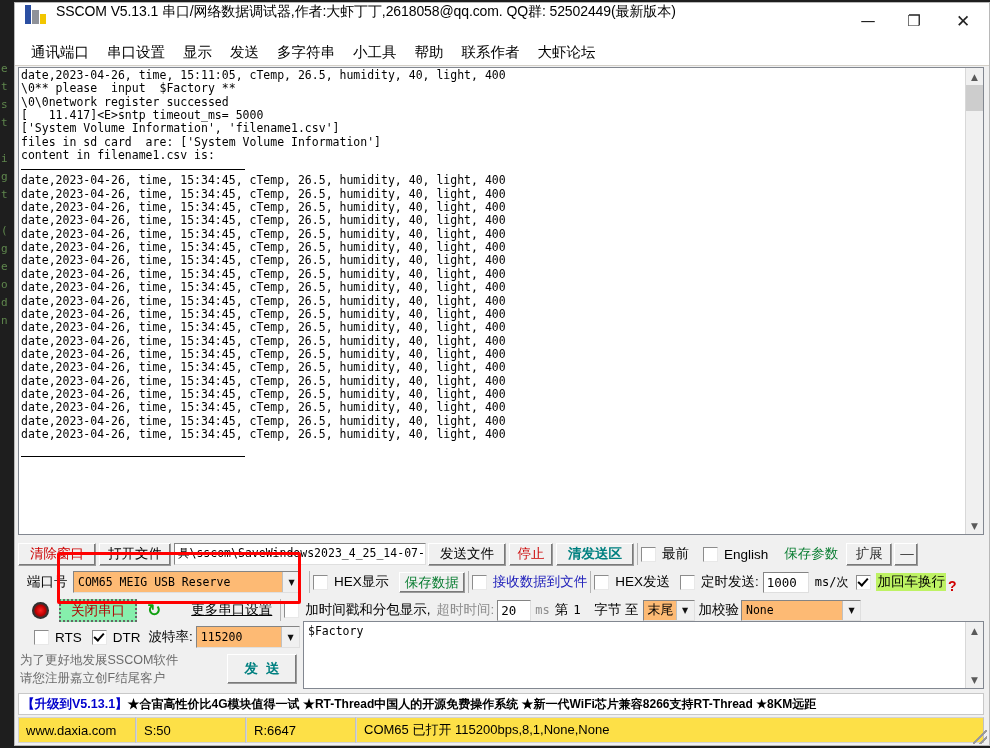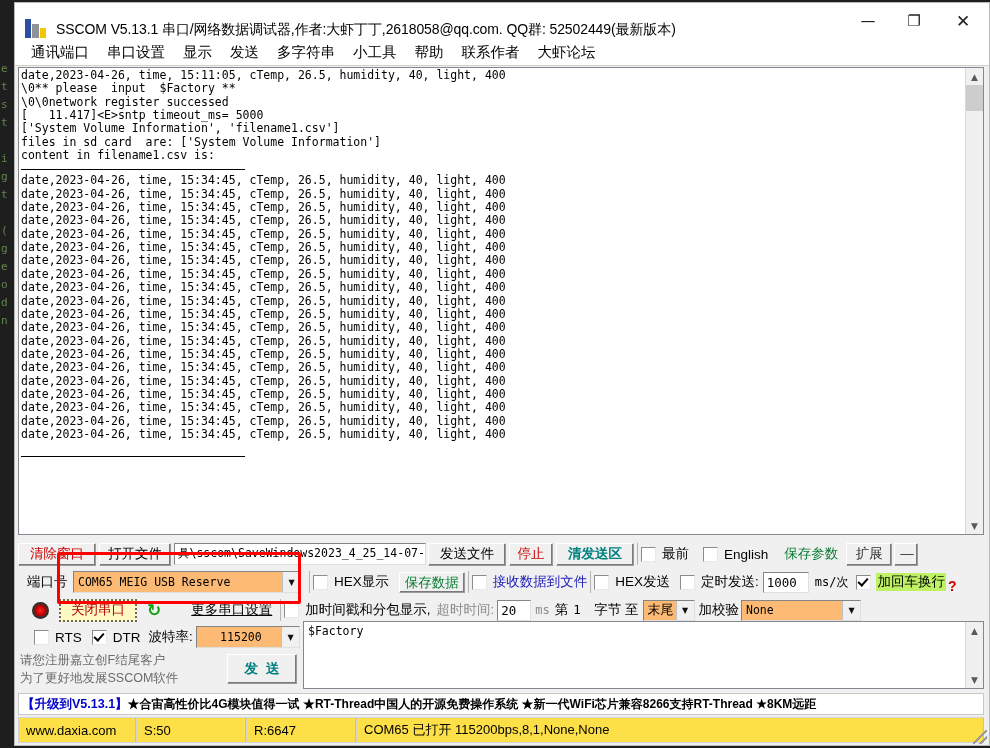--- a/index.html
+++ b/index.html
@@ -45,21 +45,21 @@
     box-sizing: border-box;
     overflow: hidden;
   }
 
   
   #titlebar {
     position: relative;
     height: 36px;
     background: #ffffff;
     display: flex;
-    align-items: flex-end;
+    align-items: flex-start;
   }
   #titlebar .appicon {
     margin-left: 10px;
     width: 22px; height: 22px;
     position: relative;
     flex: none;
   }
   .appicon .b1, .appicon .b2, .appicon .b3 {
     position: absolute;
     bottom: 1px;
@@ -454,21 +454,21 @@
     <span class="lbl" style="margin-left:6px;">定时发送:</span>
     <div class="tinput" style="width:46px; height:21px; margin-left:4px; font-size:12.5px;">1000</div>
     <span class="lbl" style="margin-left:6px; font-family:'DejaVu Sans Mono',monospace; font-size:12px;">ms/次</span>
     <div class="cbx on" style="margin-left:8px;"></div>
     <span class="lbl hl-yellow" style="margin-left:5px;">加回车换行</span>
     <span class="qmark" style="margin-left:2px; align-self:flex-end; margin-bottom:1px;">?</span>
   </div>
 
   <div class="row" style="top:594px; left:3px; width:966px;">
     <div id="led" style="margin-left:14px;"></div>
-    <div class="btn" style="margin-left:10px; height:23px; width:78px; text-align:center; color:#b00000; border:2px dotted #666; box-shadow:none; background:#fef9c3;font-family:Liberation Mono, monospace;">关闭串口</div>
+    <div class="btn" style="margin-left:10px; height:23px; width:78px; text-align:center; color:#b00000; border:2px dotted #666; box-shadow:none; background:#86efac;">关闭串口</div>
     <div id="refresh-icon" style="margin-left:10px;">↻</div>
     <span class="lbl" style="margin-left:30px; text-decoration:underline;">更多串口设置</span>
     <div class="sep-v" style="margin-left:8px;"></div>
     <div class="cbx"></div>
     <span class="lbl" style="margin-left:6px;">加时间戳和分包显示,</span>
     <span class="lbl dim" style="margin-left:6px;">超时时间:</span>
     <div class="tinput" style="width:34px; height:21px; margin-left:3px; font-size:12.5px;">20</div>
     <span class="lbl dim" style="margin-left:4px; font-family:'DejaVu Sans Mono',monospace; font-size:12px;">ms</span>
     <span class="lbl" style="margin-left:5px;">第</span>
     <div class="tinput" style="width:22px; height:21px; margin-left:2px; border:none; background:transparent; font-size:12.5px;">1</div>
@@ -483,39 +483,39 @@
       <div class="carat">▼</div>
     </div>
   </div>
 
   <div class="row" style="top:621px; left:3px; width:282px;">
     <div class="cbx" style="margin-left:16px;"></div>
     <span class="lbl" style="margin-left:6px;">RTS</span>
     <div class="cbx on" style="margin-left:10px;"></div>
     <span class="lbl" style="margin-left:6px;">DTR</span>
     <span class="lbl" style="margin-left:8px;">波特率:</span>
-    <div class="combo" style="width:120px; height:22px; margin-left:3px;text-align:center;">
+    <div class="combo" style="width:120px; height:22px; margin-left:3px;">
       <div class="cv">115200</div>
       <div class="carat">▼</div>
     </div>
   </div>
 
   <div id="red-box"></div>
 
   <div id="sendarea">
     <div class="txt">$Factory</div>
     <div class="vscroll">
       <div class="arrow">▲</div>
       <div class="arrow bot">▼</div>
     </div>
   </div>
 
   <div id="promo">
+    <div>为了更好地发展SSCOM软件</div>
     <div>请您注册嘉立创F结尾客户</div>
-    <div>为了更好地发展SSCOM软件</div>
   </div>
   <div id="sendbtn" class="btn teal">发送</div>
 
   <div id="adbar">
     <span class="a1">【升级到V5.13.1】</span><span class="a2">★合宙高性价比4G模块值得一试  ★RT-Thread中国人的开源免费操作系统  ★新一代WiFi芯片兼容8266支持RT-Thread  ★8KM远距</span>
   </div>
 
   <div id="statusbar">
     <div class="cell c1">www.daxia.com</div>
     <div class="cell c2">S:50</div>

